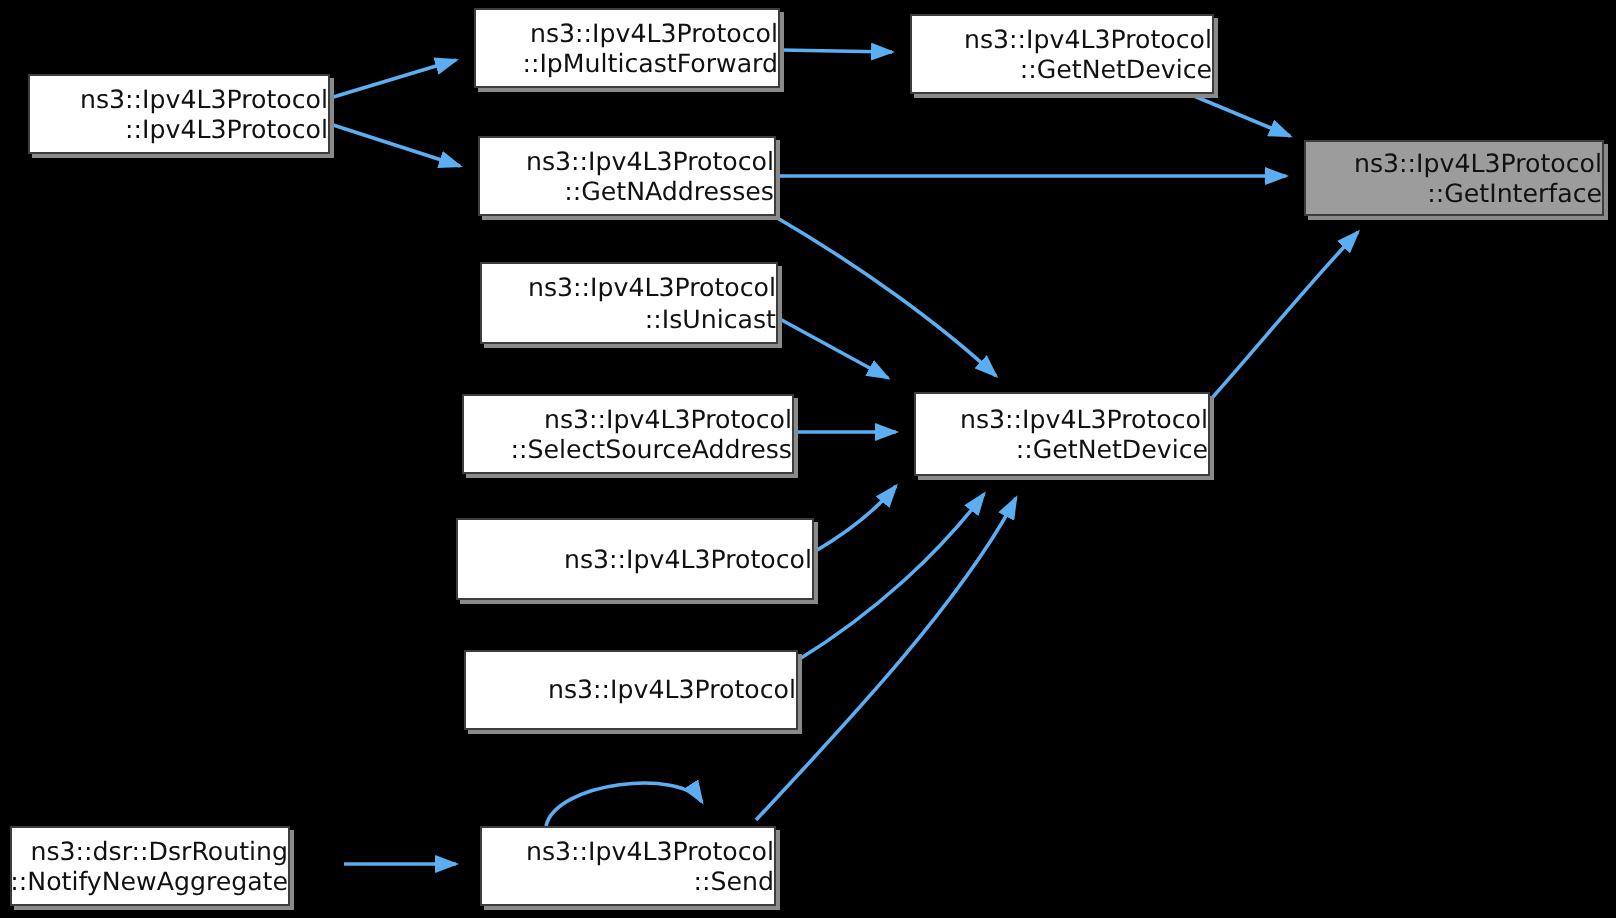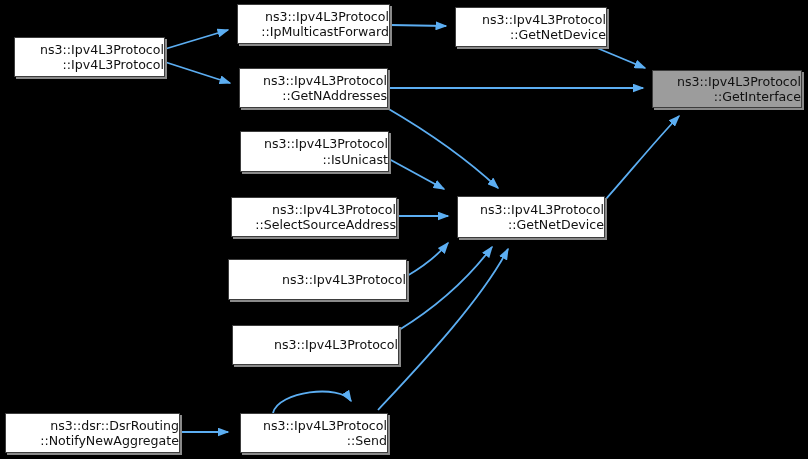--- a/index.html
+++ b/index.html
@@ -88,21 +88,21 @@
   </div>
 
   <div class="node" style="left:228px;top:259px;width:179px;height:41px">
     <span>ns3::Ipv4L3Protocol</span>
   </div>
 
   <div class="node" style="left:232px;top:325px;width:167px;height:40px">
     <span>ns3::Ipv4L3Protocol</span>
   </div>
 
-  <div class="node" style="left:5px;top:413px;width:175px;height:40px">
+  <div class="node" style="left:5px;top:413px;width:140px;height:40px">
     <span>ns3::dsr::DsrRouting</span>
     <span>::NotifyNewAggregate</span>
   </div>
 
   <div class="node" style="left:240px;top:413px;width:148px;height:40px">
     <span>ns3::Ipv4L3Protocol</span>
     <span>::Send</span>
   </div>
 
 </div>

